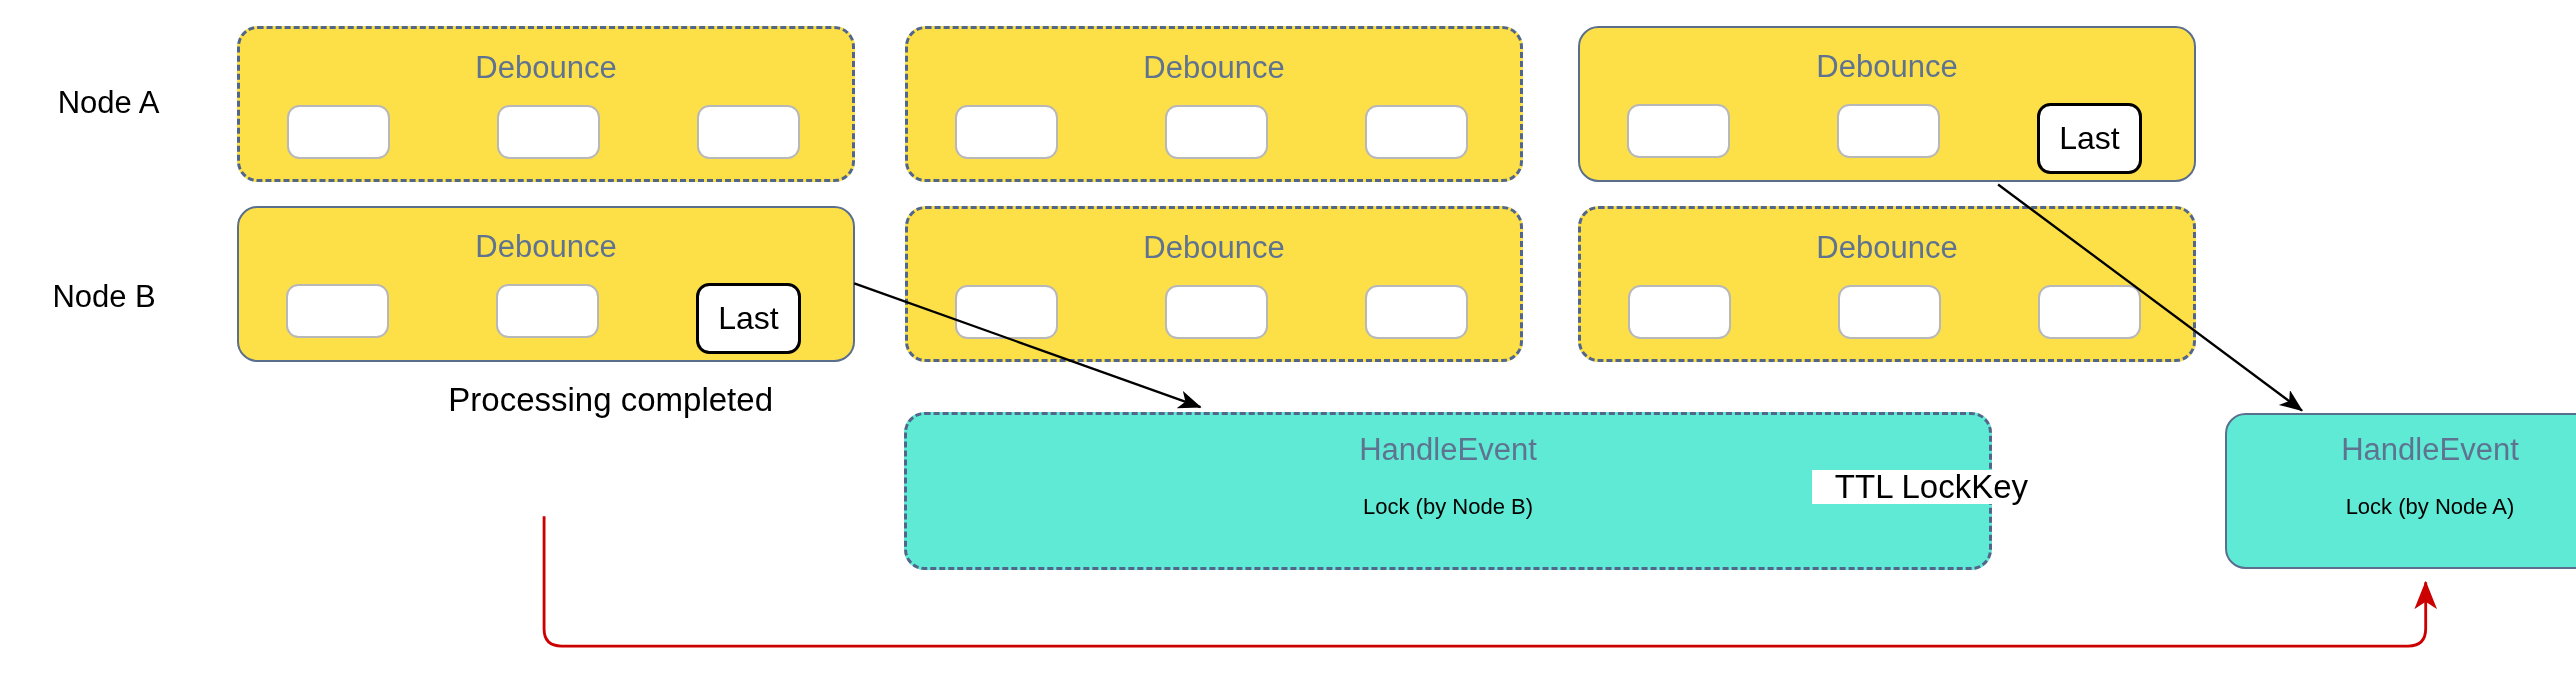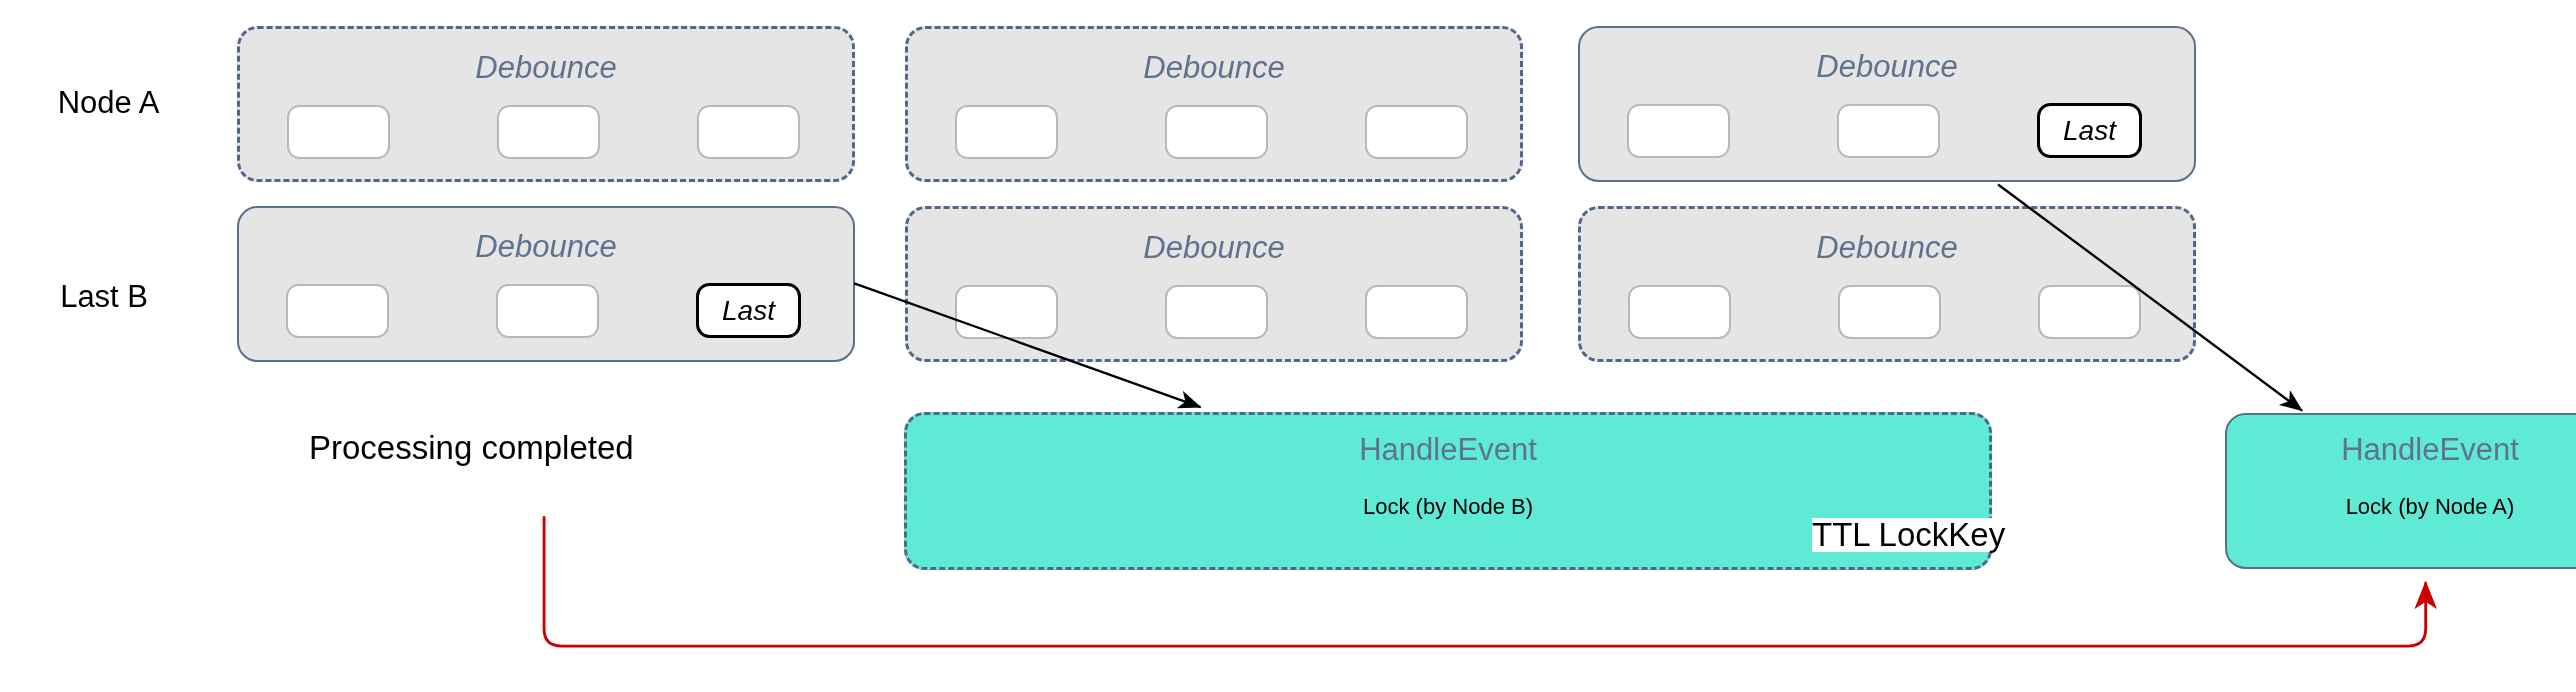--- a/index.html
+++ b/index.html
@@ -16,40 +16,40 @@
   .node-label{
     position:absolute;width:165px;text-align:center;
     font-size:31px;line-height:32px;color:#000;z-index:2;
   }
   #node-label-a{left:26px;top:87px;}
   #node-label-b{left:21.6px;top:281px;}
 
   
   .dbox{
     position:absolute;width:618px;height:156px;
-    border-radius:20.6px;box-sizing:border-box;background:#e5e5e5;z-index:1;font-style:italic;
+    border-radius:20.6px;box-sizing:border-box;background:#fde047;z-index:1;
   }
   .dbox.solid{border:2.6px solid #5a6e8e;}
   .dbox.dashed{border:3.1px dashed #51668a;}
   .dbox-title{
     margin-top:23px;text-align:center;
     font-size:31px;line-height:32px;color:#5f7390;
   }
   .slot{
     position:absolute;top:76px;width:103px;height:54px;
     box-sizing:border-box;border:2.6px solid #b8b8b8;border-radius:12.4px;background:#fff;
   }
   .slot.s1{left:47px;}
   .slot.s2{left:257px;}
   .slot.s3{left:457px;}
   .last-badge{
-    position:absolute;top:75px;left:457px;width:105px;height:55px;
+    position:absolute;top:75px;left:457px;width:105px;height:71px;
     box-sizing:border-box;border:3.6px solid #000;border-radius:13.4px;background:#fff;
     display:flex;align-items:center;justify-content:center;
-    font-size:28px;color:#000;text-align:right;
+    font-size:32px;color:#000;text-align:right;
   }
 
   
   #dbox-a1{left:237px;top:26px;}
   #dbox-a2{left:905px;top:26px;}
   #dbox-a3{left:1578px;top:26px;}
   #dbox-b1{left:237px;top:206px;}
   #dbox-b2{left:905px;top:206px;}
   #dbox-b3{left:1578px;top:206px;}
 
@@ -58,37 +58,37 @@
     position:absolute;box-sizing:border-box;border-radius:20.6px;background:#5eead4;
     text-align:center;z-index:1;
   }
   #handleevent-b{left:904px;top:412px;width:1088px;height:158px;border:3.1px dashed #51668a;}
   #handleevent-a{left:2225px;top:413px;width:410px;height:156px;border:2.6px solid #5a6e8e;}
   .hbox-title{margin-top:18.5px;font-size:31px;line-height:32px;color:#5f7390;}
   .hbox-subtitle{margin-top:25px;font-size:22px;line-height:31px;color:#000;}
 
   
   .annotation{
-    position:absolute;text-align:left;color:#000;z-index:6;
-    font-size:33px;line-height:34px;margin-top:48px;
+    position:absolute;text-align:right;color:#000;z-index:6;
+    font-size:33px;line-height:34px;
   }
   #processing-completed{left:309px;top:383px;width:464px;}
   #del-lockkey{left:364px;top:458px;width:361px;}
   #ttl-expired{left:1812px;top:470px;width:216px;background:#fff;}
 
   
   #arrow-layer{position:absolute;left:0;top:0;width:2656px;height:693px;z-index:5;pointer-events:none;}
 </style>
 </head>
 <body>
 
 <div class="stage">
 
   <div class="node-label" id="node-label-a">Node A</div>
-  <div class="node-label" id="node-label-b">Last B</div>
+  <div class="node-label" id="node-label-b">Node B</div>
 
   <div class="dbox dashed" id="dbox-a1">
     <div class="dbox-title">Debounce</div>
     <div class="slot s1"></div>
     <div class="slot s2"></div>
     <div class="slot s3"></div>
   </div>
   <div class="dbox dashed" id="dbox-a2">
     <div class="dbox-title">Debounce</div>
     <div class="slot s1"></div>

